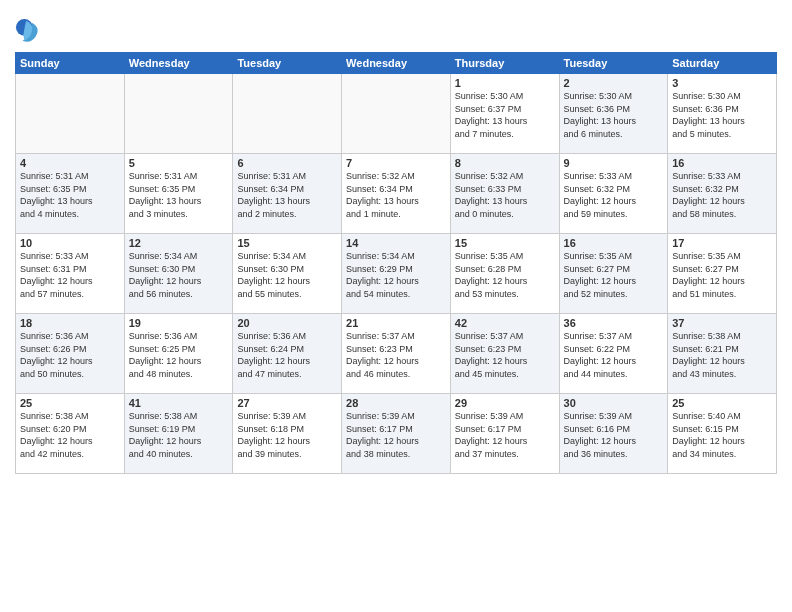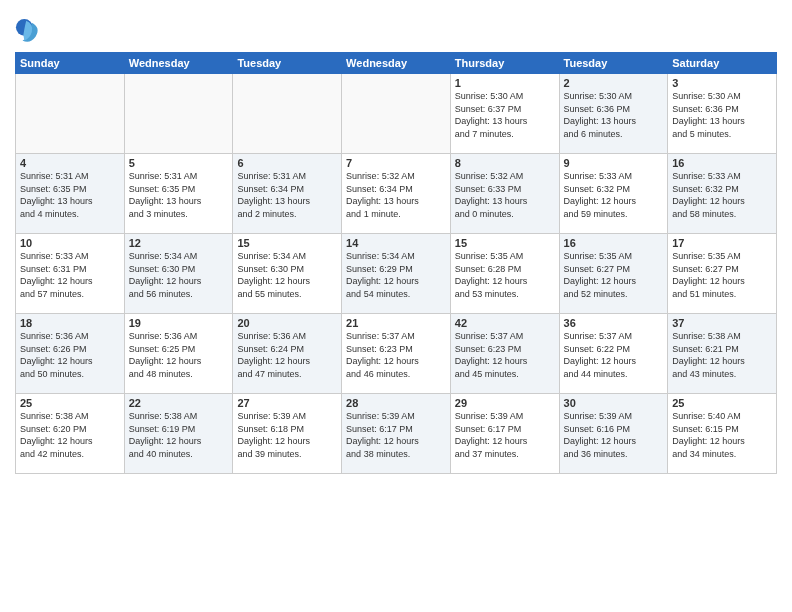--- a/index.html
+++ b/index.html
@@ -305,21 +305,21 @@
         </tr>
         <tr>
           <td>
             <span class="day-number">25</span>
             <div class="day-info" style="white-space: pre-line;">Sunrise: 5:38 AM
 Sunset: 6:20 PM
 Daylight: 12 hours
 and 42 minutes.</div>
           </td>
           <td class="shaded">
-            <span class="day-number">22</span>
+            <span class="day-number">41</span>
             <div class="day-info" style="white-space: pre-line;">Sunrise: 5:38 AM
 Sunset: 6:19 PM
 Daylight: 12 hours
 and 40 minutes.</div>
           </td>
           <td>
             <span class="day-number">27</span>
             <div class="day-info" style="white-space: pre-line;">Sunrise: 5:39 AM
 Sunset: 6:18 PM
 Daylight: 12 hours

